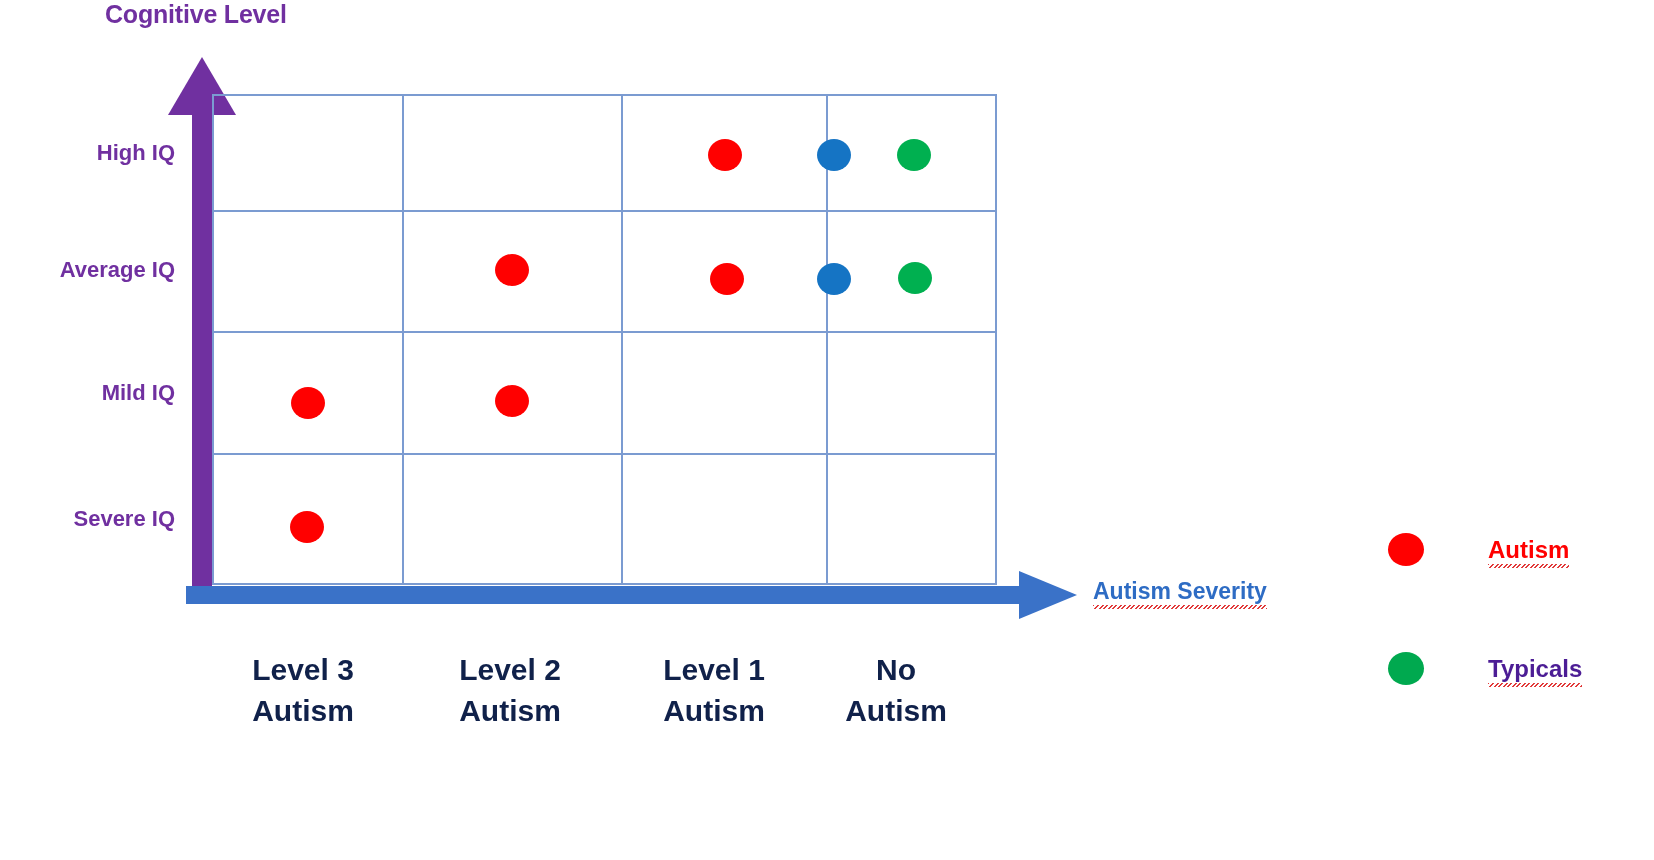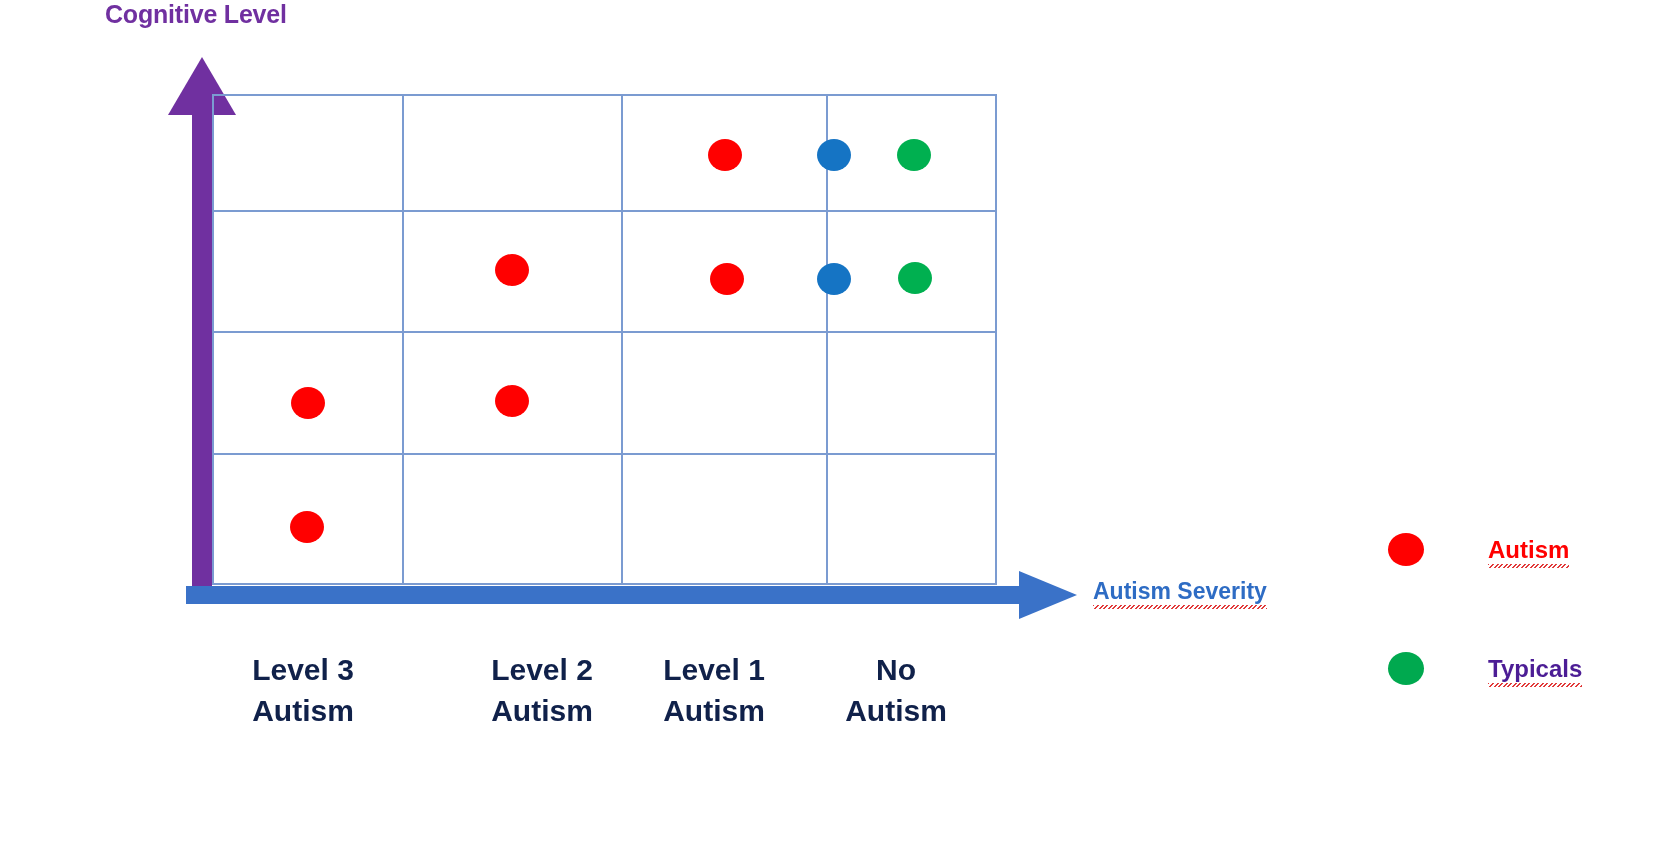--- a/index.html
+++ b/index.html
@@ -200,27 +200,33 @@
       <div class="grid-line-h" style="top: 237px; background: rgb(123, 155, 209);"></div>
       <div class="grid-line-h" style="top: 359px; background: rgb(123, 155, 209);"></div>
       <div class="grid-line-h" style="top: 489px; background: rgb(123, 155, 209);"></div>
       <div class="grid-line-v" style="left: 0px; background: rgb(123, 155, 209);"></div>
       <div class="grid-line-v" style="left: 190px; background: rgb(123, 155, 209);"></div>
       <div class="grid-line-v" style="left: 409px; background: rgb(123, 155, 209);"></div>
       <div class="grid-line-v" style="left: 614px; background: rgb(123, 155, 209);"></div>
       <div class="grid-line-v" style="left: 783px; background: rgb(123, 155, 209);"></div>
     </div>
 
+  <div class="y-label-wrap" id="y-labels">
+      <div class="y-label" style="top: 153px; color: rgb(112, 48, 160);">High IQ</div>
+      <div class="y-label" style="top: 270px; color: rgb(112, 48, 160);">Average IQ</div>
+      <div class="y-label" style="top: 393px; color: rgb(112, 48, 160);">Mild IQ</div>
+      <div class="y-label" style="top: 519px; color: rgb(112, 48, 160);">Severe IQ</div>
+    </div>
 
   <div id="x-labels">
       <div class="x-label" style="left: 303px; top: 650px; color: rgb(16, 33, 74);">
         <div>Level 3</div>
         <div>Autism</div>
       </div>
-      <div class="x-label" style="left: 510px; top: 650px; color: rgb(16, 33, 74); margin-left: 32px;">
+      <div class="x-label" style="left: 510px; top: 650px; color: rgb(16, 33, 74);">
         <div>Level 2</div>
         <div>Autism</div>
       </div>
       <div class="x-label" style="left: 714px; top: 650px; color: rgb(16, 33, 74);">
         <div>Level 1</div>
         <div>Autism</div>
       </div>
       <div class="x-label" style="left: 896px; top: 650px; color: rgb(16, 33, 74);">
         <div>No</div>
         <div>Autism</div>

